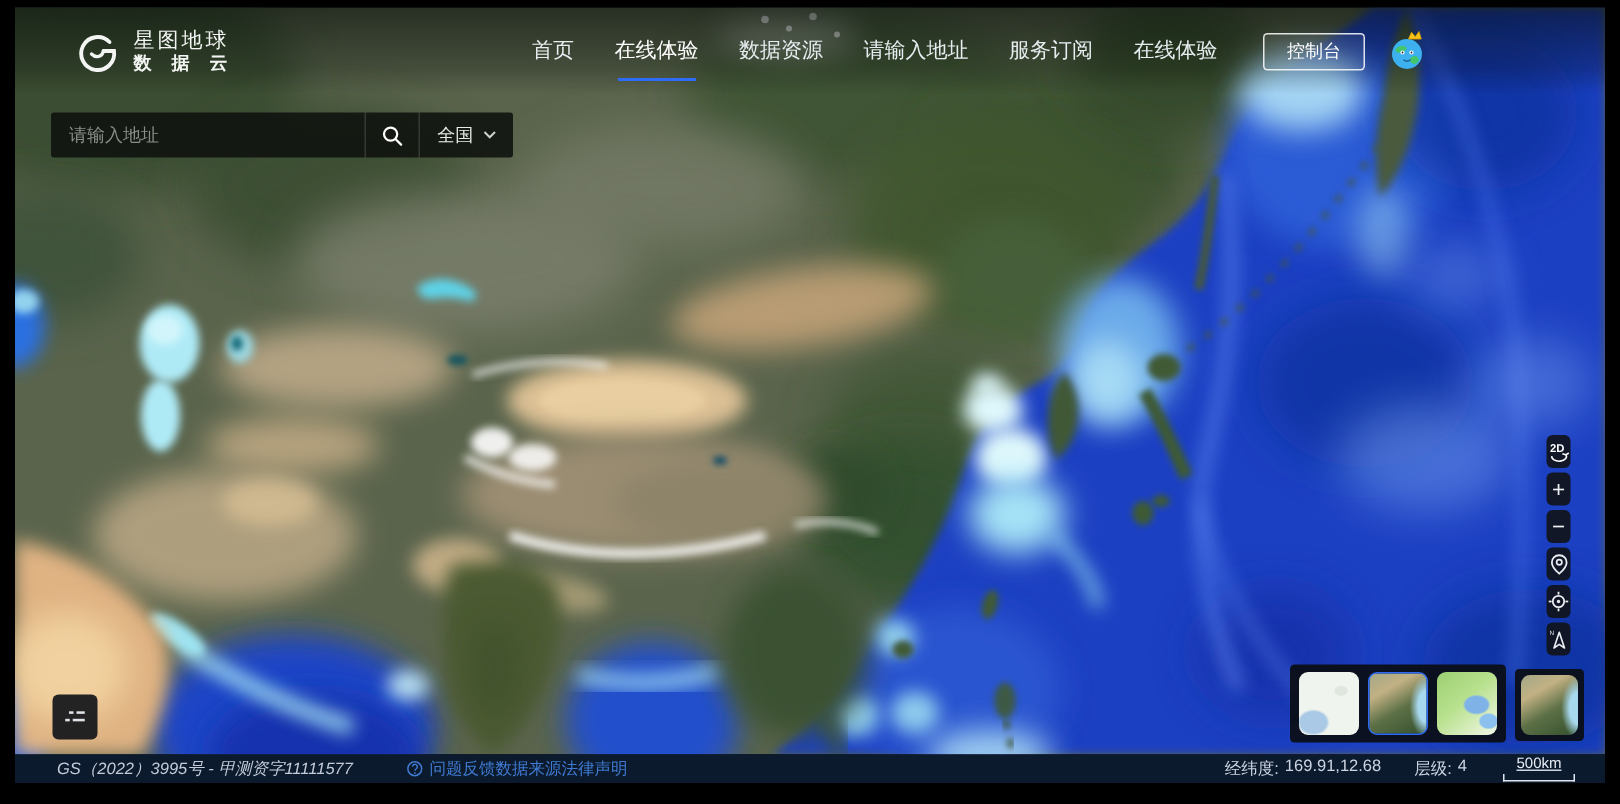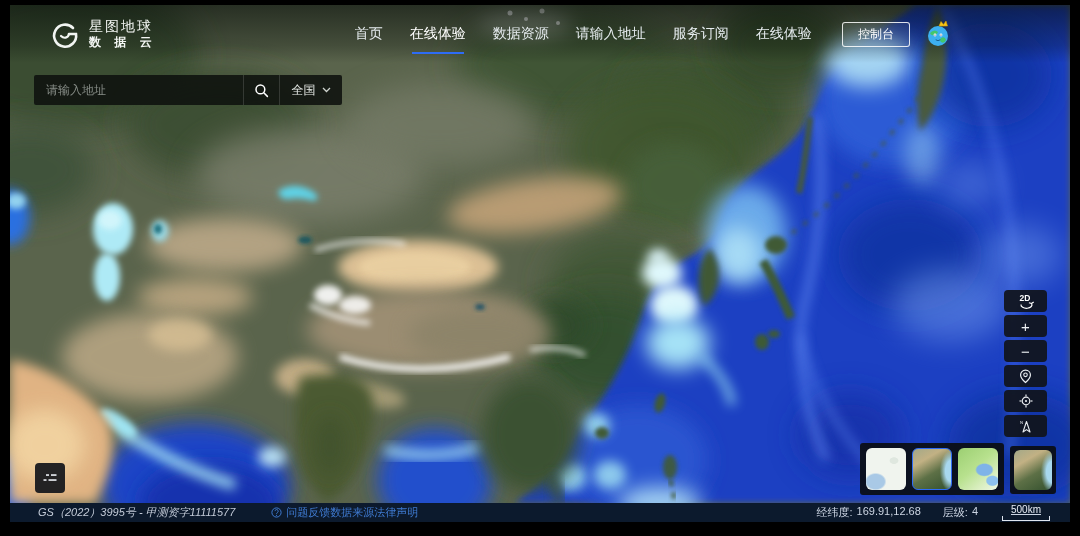--- a/index.html
+++ b/index.html
@@ -33,21 +33,21 @@
   .search-input{flex:1;height:100%;background:transparent;border:none;outline:none;color:#ddd;
     font-size:12px;padding:0 12px;font-family:inherit;}
   .search-input::placeholder{color:#878d87;}
   .search-btn{width:36px;height:100%;display:flex;align-items:center;justify-content:center;
     background:transparent;border:none;cursor:pointer;border-left:1px solid rgba(255,255,255,.14);}
   .region-select{width:62px;height:100%;display:flex;align-items:center;justify-content:center;gap:6px;
     border-left:1px solid rgba(255,255,255,.14);color:#e8ece8;font-size:12px;cursor:pointer;}
 
   
   .map-controls{position:absolute;right:23px;top:285px;display:flex;flex-direction:column;gap:3px;z-index:25;}
-  .ctrl-btn{width:43px;height:22px;border-radius:4px;background:rgba(16,20,26,.92);border:none;color:#eef1f4;
+  .ctrl-btn{width:16px;height:22px;border-radius:4px;background:rgba(16,20,26,.92);border:none;color:#eef1f4;
     display:flex;align-items:center;justify-content:center;cursor:pointer;font-size:15px;line-height:1;
     font-family:inherit;padding:0;}
 
   
   .legend-btn{position:absolute;left:25px;bottom:29px;width:30px;height:30px;border-radius:4px;border:none;
     background:rgba(18,21,26,.92);display:flex;align-items:center;justify-content:center;cursor:pointer;z-index:25;}
 
   
   .basemap-panel{position:absolute;right:66px;bottom:27px;height:52px;background:rgba(10,12,14,.9);
     border-radius:3px;display:flex;align-items:center;gap:6px;padding:0 6px;z-index:25;}

